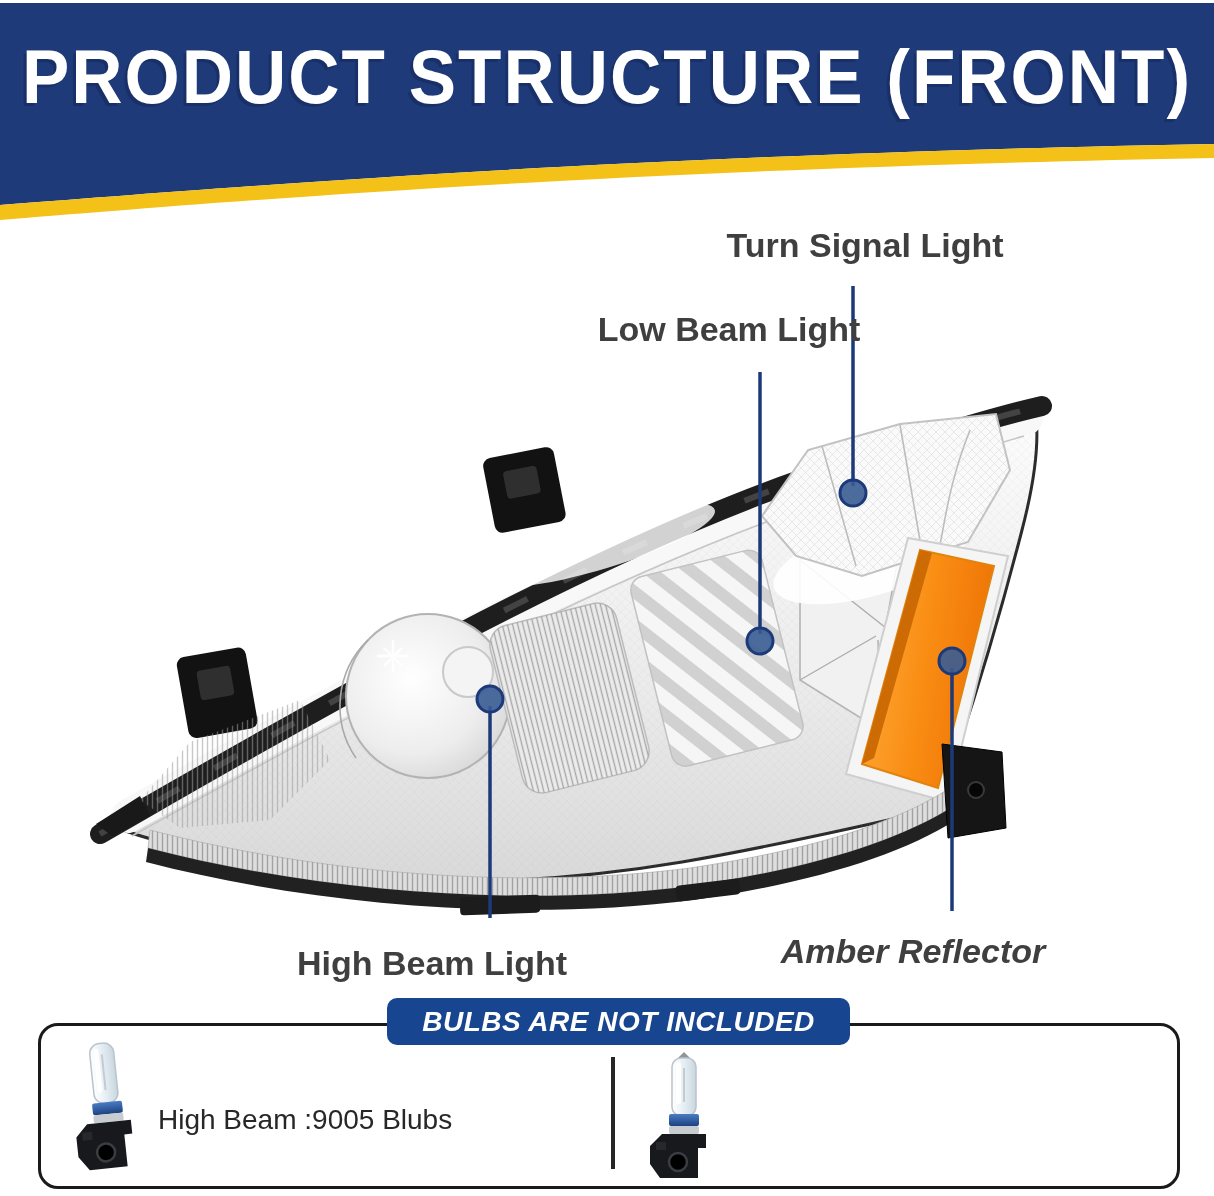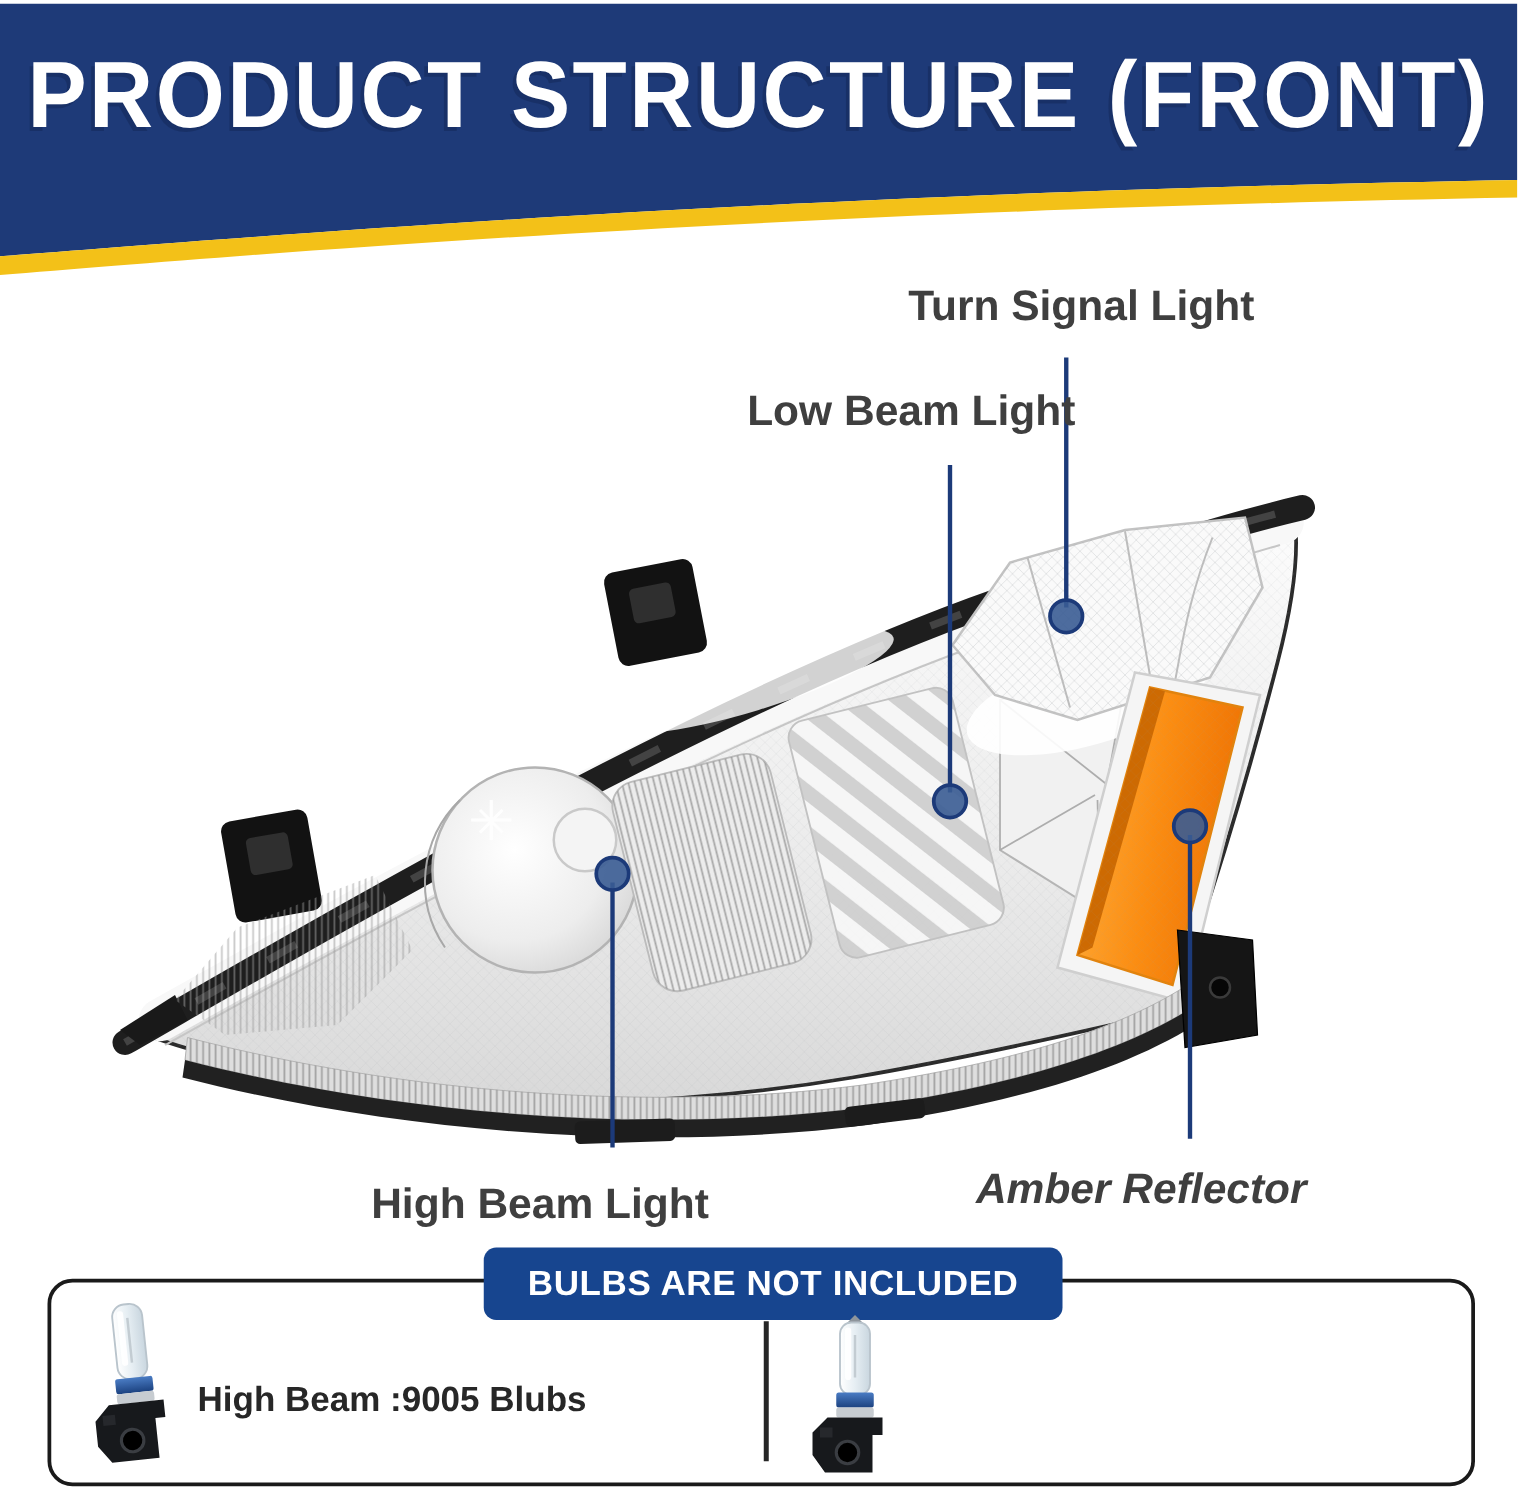--- a/index.html
+++ b/index.html
@@ -26,28 +26,28 @@
     color:var(--label-gray);font-weight:700;font-size:34px;white-space:nowrap;
   }
   .callout-line{stroke:var(--callout-blue);stroke-width:3.5;}
   .callout-dot{fill:var(--dot-blue);fill-opacity:.9;stroke:var(--callout-blue);stroke-width:3;}
   
   .bulbs-box{
     position:absolute;left:38px;top:1023px;width:1142px;height:166px;
     border:3px solid var(--box-border);border-radius:20px;background:#fff;
   }
   .bulbs-badge{
-    position:absolute;left:387px;top:998px;width:463px;height:58px;
+    position:absolute;left:387px;top:998px;width:463px;height:47px;
     background:var(--badge-blue);border-radius:10px;
     display:flex;align-items:center;justify-content:center;
-    color:#fff;font-weight:700;font-size:28px;letter-spacing:.5px;white-space:nowrap;
+    color:#fff;font-weight:700;font-size:28px;letter-spacing:.5px;white-space:nowrap;font-style:italic;
   }
   .bulbs-divider{position:absolute;left:611px;top:1057px;width:4px;height:112px;background:#262626;}
   .bulb-label{
-    position:absolute;color:var(--text-dark);font-weight:700;font-size:28px;
+    position:absolute;color:var(--text-dark);font-weight:400;font-size:28px;
     white-space:pre;line-height:40px;
   }
   .bulb-label.left{left:158px;top:1100px;}
   .bulb-label.right{left:742px;top:1106px;}
   .bulb-img{position:absolute;}
   .bulb-img.left{left:60px;top:1038px;}
   .bulb-img.right{left:638px;top:1052px;}
 </style>
 </head>
 <body>

